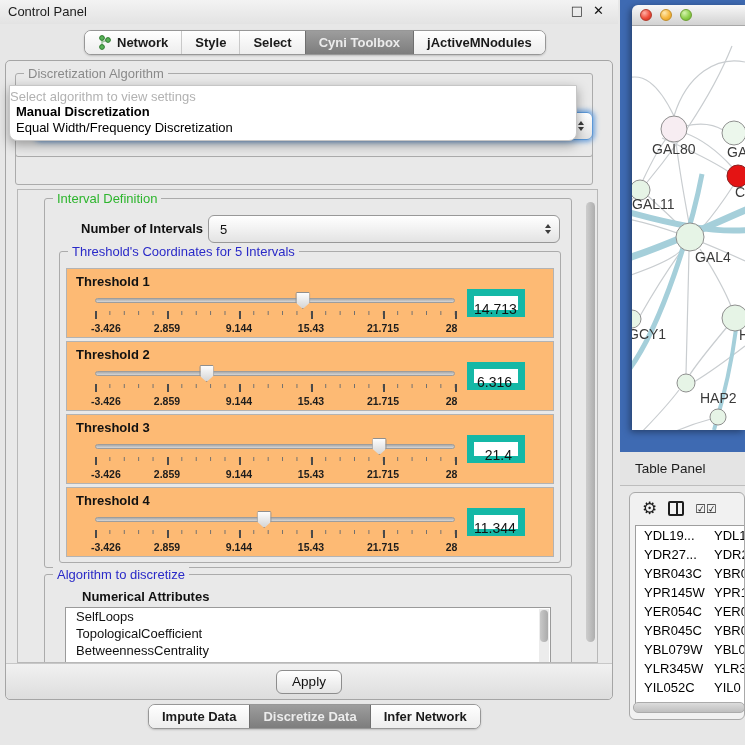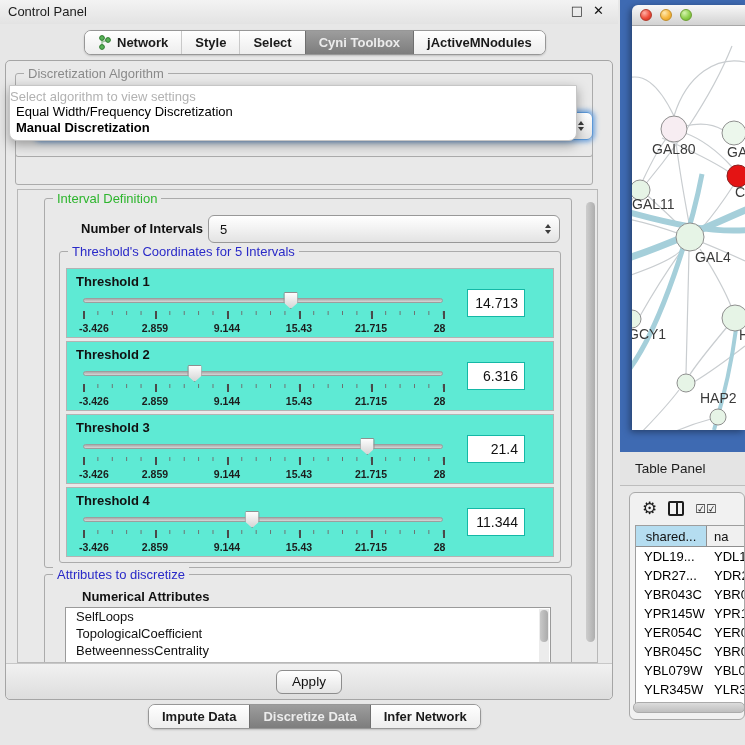--- a/index.html
+++ b/index.html
@@ -61,40 +61,40 @@
   .region { position:absolute; left:11px; top:128px; width:581px; height:474px;
     border:1px solid #b8b8b8; background:#e9e9e9; overflow:hidden; }
   .vscroll { position:absolute; right:2px; top:12px; width:9px; height:440px;
     border-radius:5px; background:linear-gradient(90deg,#cdcdcd,#aeaeae); }
   .intervalGroup { left:26px; top:8px; width:528px; height:370px; }
   .gTitle.onRegion { background:#e9e9e9; }
   .niLabel { position:absolute; left:36px; top:22px; font-size:13px; font-weight:bold; color:#111; }
   .niCombo { left:163px; top:16px; width:352px; }
   .thGroup { left:14px; top:52px; width:502px; height:312px; }
   .thPanel { position:absolute; left:6px; width:488px; height:70px;
-    border:1px solid #b3b3b3; background:#5eead4;padding-left:25px; }
+    border:1px solid #b3b3b3; background:#fdba74;padding-left:25px; }
   .thLabel { position:absolute; left:9px; top:5px; font-size:13px; font-weight:bold; }
-  .slider { position:absolute; left:16px; top:25px; width:360px; height:42px; }
+  .slider { position:absolute; left:28px; top:25px; width:360px; height:42px; }
   .track { position:absolute; left:0; top:4px; width:100%; height:5px; border-radius:3px;
     background:linear-gradient(#ababab,#d6d6d6); border:1px solid #9d9d9d; }
   .thumb { position:absolute; top:-2px; width:15px; height:17px; transform:translateX(-50%);
     background:linear-gradient(#fdfdfd,#d5d5d5); border:1px solid #8f8f8f;
     clip-path:polygon(50% 100%, 0 60%, 0 10%, 10% 0, 90% 0, 100% 10%, 100% 60%); }
   .ticks { position:absolute; left:0; top:17px; width:100%; height:9px;
     background-image:linear-gradient(90deg,#6e6e6e 0,#6e6e6e 1px,transparent 1px);
     background-size:14.4px 4px; background-repeat:repeat-x; }
   .ticks i { position:absolute; top:0; width:1.5px; height:8px; background:#4a4a4a; }
   .scale { position:absolute; left:0; top:28px; width:100%; height:12px; }
   .scale span { position:absolute; font-size:10.5px; font-weight:bold; color:#1d1d1d;
     transform:translateX(-50%); white-space:nowrap; }
   .p0 { left:0%; } .p1 { left:20%; } .p2 { left:40%; } .p3 { left:60%; } .p4 { left:80%; } .p5 { left:100%; }
   .scale span.p0 { transform:none; left:-4px; }
   .scale span.p5 { transform:translateX(-80%); }
   .valBox { position:absolute; left:400px; top:20px; width:58px; height:28px;
-    background:#fff; border:1px solid #14b8a6; font-size:14px; text-align:right;
+    background:#fff; border:7px solid #14b8a6; font-size:14px; text-align:right;
     padding:5px 6px 0 0; }
   
   .attrGroup { left:26px; top:384px; width:528px; height:110px; }
   .numLabel { position:absolute; left:18px; top:14px; font-size:13px; font-weight:bold;margin-left:19px; }
   .listBox { position:absolute; left:20px; top:32px; width:486px; height:56px;
     background:#fff; border:1px solid #9a9a9a; overflow:hidden; }
   .listBox .item { font-size:13px; line-height:17px; padding-left:10px; cursor:default; }
   .listVs { position:absolute; right:1px; top:1px; width:10px; height:54px; background:#ececec; }
   .listVs .vthumb { position:absolute; left:1px; top:1px; width:8px; height:32px;
     border-radius:4px; background:linear-gradient(90deg,#c9c9c9,#ababab); }
@@ -188,22 +188,22 @@
       <div class="combo algoCombo">
         <span class="stepper">
             <i class="up"></i>
             <i class="dn"></i>
           </span>
       </div>
     </div>
 
     <div class="popup">
       <div class="popHint">Select algorithm to view settings</div>
+      <div class="popItem bold">Manual Discretization</div>
       <div class="popItem">Equal Width/Frequency Discretization</div>
-      <div class="popItem bold">Manual Discretization</div>
     </div>
 
     <div class="group tdGroup">
       <span class="gTitle">Table Data</span>
       <div class="combo tdCombo">
         <span>galFiltered.sif default node</span>
         <span class="stepper">
             <i class="up"></i>
             <i class="dn"></i>
           </span>
@@ -322,21 +322,21 @@
                   <span class="p4">21.715</span>
                   <span class="p5">28</span>
                 </div>
             </div>
             <div class="valBox">11.344</div>
           </div>
         </div>
       </div>
 
       <div class="group attrGroup">
-        <span class="gTitle blue onRegion">Attributes to discretize</span>
+        <span class="gTitle blue onRegion">Algorithm to discretize</span>
         <span class="numLabel">Numerical Attributes</span>
         <div class="listBox">
           <div class="item">SelfLoops</div>
           <div class="item">TopologicalCoefficient</div>
           <div class="item">BetweennessCentrality</div>
           <div class="listVs">
               <div class="vthumb"></div>
             </div>
         </div>
       </div>
@@ -418,24 +418,20 @@
   <div class="tpHeader">
     <span>Table Panel</span>
   </div>
   <div class="tablePanel">
     <div class="tpToolbar">
       <span class="gear">⚙</span>
       <span class="splitIc"></span>
       <span class="checks">☑☑</span>
     </div>
     <div class="tpTable">
-      <div class="thead">
-        <div class="hcell c0">shared...</div>
-        <div class="hcell c1">na</div>
-      </div>
       <div class="tbody" id="tableRows">
           <div class="trow">
             <div class="tcell c0">YDL19...</div>
             <div class="tcell c1">YDL1</div>
           </div>
           <div class="trow">
             <div class="tcell c0">YDR27...</div>
             <div class="tcell c1">YDR2</div>
           </div>
           <div class="trow">

